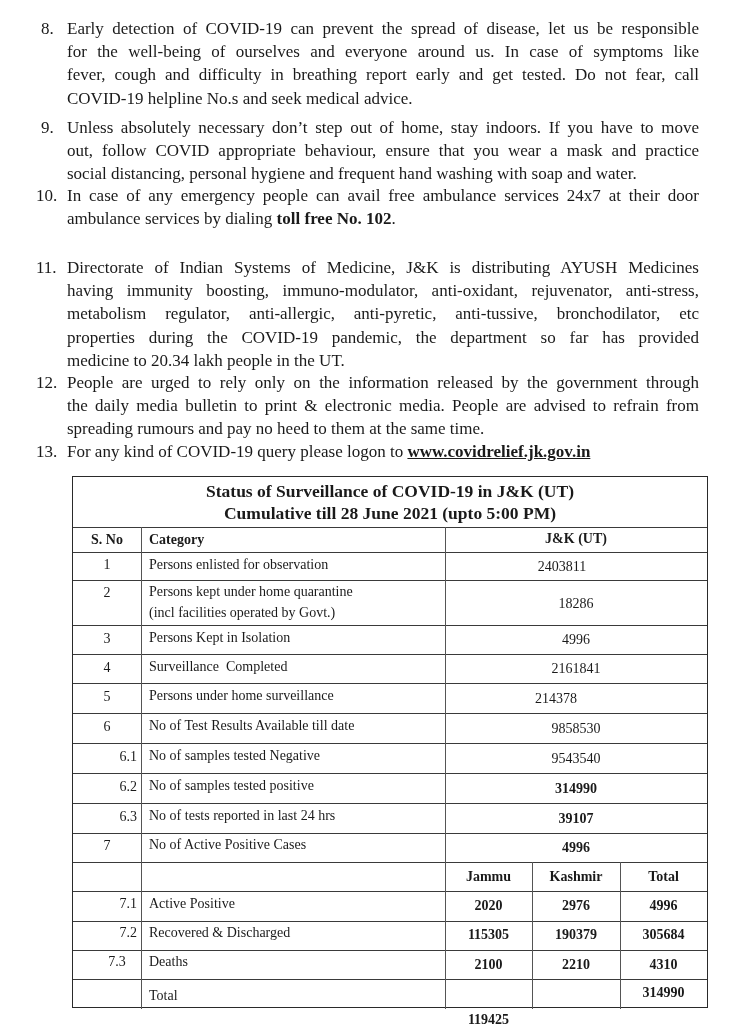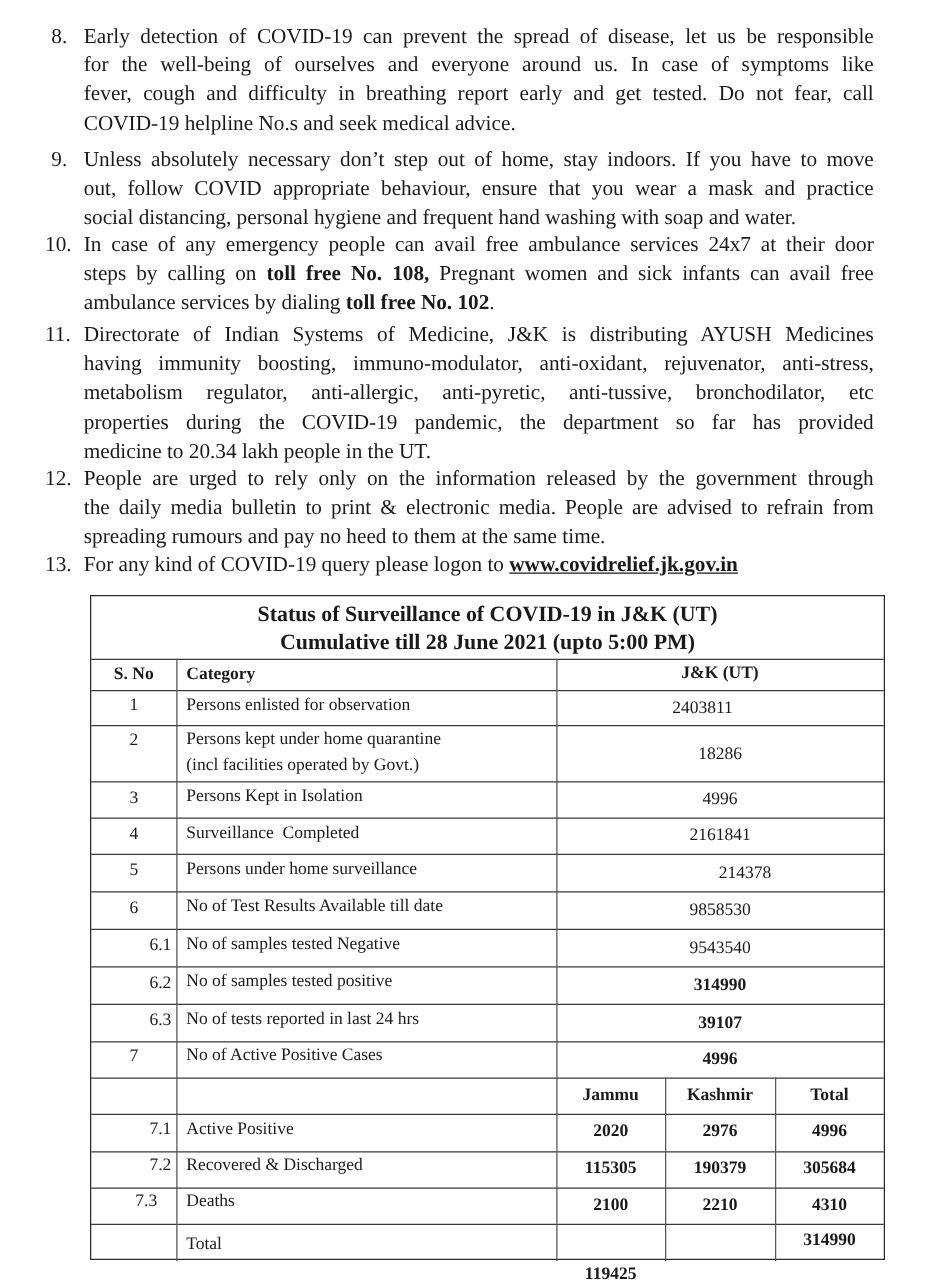--- a/index.html
+++ b/index.html
@@ -49,21 +49,20 @@
       <span class="ln">Unless absolutely necessary don’t step out of home, stay indoors.  If you have to move</span>
       <span class="ln">out, follow COVID appropriate behaviour, ensure that you wear a mask and practice</span>
       <span class="ln last">social distancing, personal hygiene and frequent hand washing with soap and water.</span>
     </div>
   </div>
 
   <div class="item" style="top:184px;">
     <span class="num two">10.</span>
     <div class="txt">
       <span class="ln">In case of any emergency people can avail free ambulance services 24x7 at their door</span>
-      <span class="ln"><span>steps by calling on </span><b>toll free No. 108,</b><span> Pregnant women and sick infants can avail free</span></span>
       <span class="ln last"><span>ambulance services by dialing </span><b>toll free No. 102</b><span>.</span></span>
     </div>
   </div>
 
   <div class="item" style="top:256px;">
     <span class="num two">11.</span>
     <div class="txt">
       <span class="ln">Directorate of Indian Systems of Medicine, J&amp;K is distributing AYUSH Medicines</span>
       <span class="ln">having immunity boosting, immuno-modulator, anti-oxidant, rejuvenator, anti-stress,</span>
       <span class="ln">metabolism regulator, anti-allergic, anti-pyretic, anti-tussive, bronchodilator, etc</span>
@@ -132,21 +131,21 @@
   <div class="cell center" style="left:0; width:68px; top:152px;">3</div>
   <div class="cell" style="left:76px; top:151px;">Persons Kept in Isolation</div>
   <div class="cell center" style="left:372px; width:262px; top:153px;">4996</div>
 
   <div class="cell center" style="left:0; width:68px; top:181px;">4</div>
   <div class="cell" style="left:76px; top:180px; white-space:pre;">Surveillance  Completed</div>
   <div class="cell center" style="left:372px; width:262px; top:182px;">2161841</div>
 
   <div class="cell center" style="left:0; width:68px; top:210px;">5</div>
   <div class="cell" style="left:76px; top:209px;">Persons under home surveillance</div>
-  <div class="cell center" style="left:392px; width:262px; top:212px;">214378</div>
+  <div class="cell center" style="left:352px; width:262px; top:212px;">214378</div>
 
   <div class="cell center" style="left:0; width:68px; top:240px;">6</div>
   <div class="cell" style="left:76px; top:239px;">No of Test Results Available till date</div>
   <div class="cell center" style="left:372px; width:262px; top:242px;">9858530</div>
 
   <div class="cell right" style="left:0; width:64px; top:270px;">6.1</div>
   <div class="cell" style="left:76px; top:269px;">No of samples tested Negative</div>
   <div class="cell center" style="left:372px; width:262px; top:272px;">9543540</div>
 
   <div class="cell right" style="left:0; width:64px; top:300px;">6.2</div>

